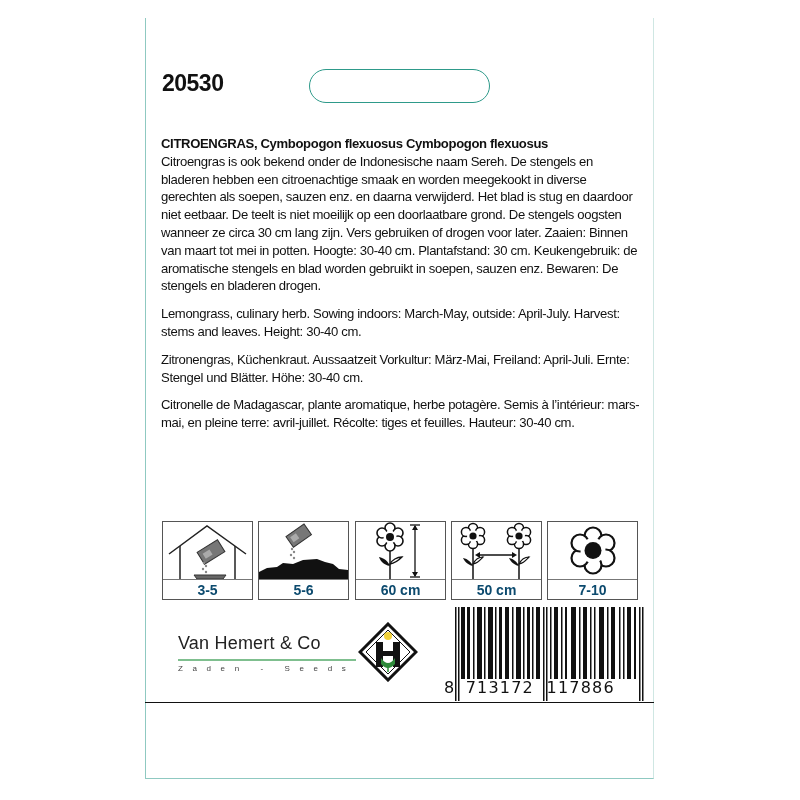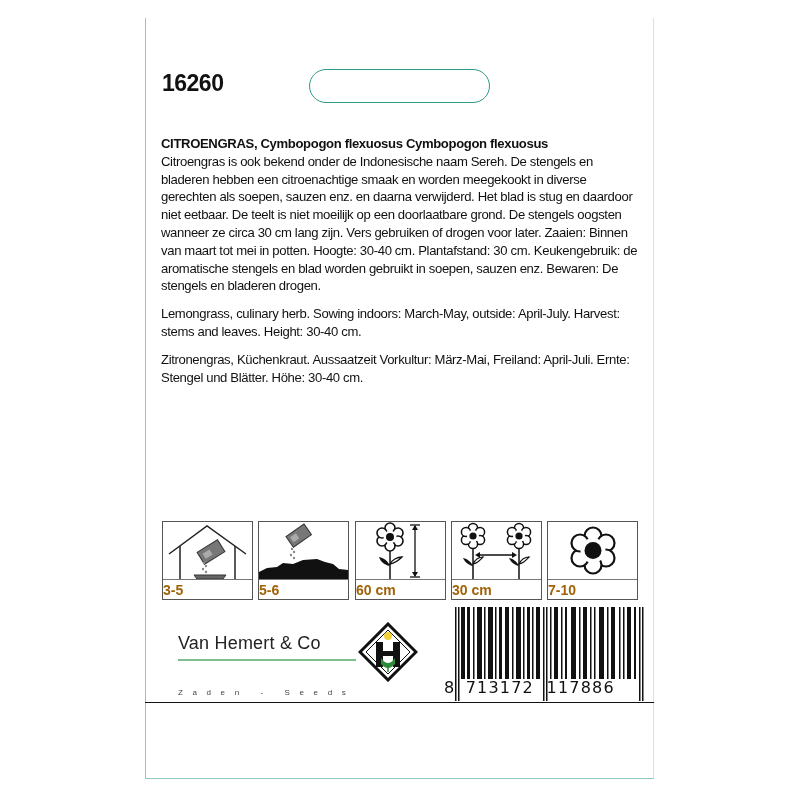--- a/index.html
+++ b/index.html
@@ -7,44 +7,45 @@
     .packet { position: absolute; left: 145px; top: 18px; width: 509px; height: 761px; border-left: 1px solid #8fc9c1; border-right: 1px solid #cfe7e3; border-bottom: 1px solid #8fc9c1; box-sizing: border-box; background: #fff; }
     .article-no { position: absolute; left: 162px; top: 70px; font-size: 23px; font-weight: bold; color: #111; letter-spacing: -0.5px; }
     .name-field { position: absolute; left: 309px; top: 69px; width: 181px; height: 34px; border: 1.5px solid #2e9a8a; border-radius: 17px; box-sizing: border-box; background: #fff; }
     .desc { position: absolute; left: 161px; top: 135px; width: 480px; font-size: 13.1px; line-height: 17.8px; color: #111; letter-spacing: -0.35px; }
     .desc p { margin: 0 0 10px 0; }
     .desc .title { font-weight: bold; }
     .icons { position: absolute; left: 162px; top: 521px; width: 477px; height: 80px; }
     .icon-box { position: absolute; top: 0; width: 91px; height: 79px; border: 1px solid #555; box-sizing: border-box; background: #fff; }
     .icon-box .pic { position: absolute; left: 0; top: 0; width: 89px; height: 57px; border-bottom: 1px solid #777; }
     .icon-box .pic svg { width: 89px; height: 57px; display: block; }
-    .icon-box .val { position: absolute; left: 0; top: 58px; width: 89px; height: 20px; text-align: left; font-size: 14px; font-weight: bold; line-height: 20px; color: #a16207; }
+    .icon-box .val { position: absolute; left: 0; top: 58px; width: 89px; height: 20px; text-align: center; font-size: 14px; font-weight: bold; line-height: 20px; color: #0c4a6e; }
     .logo-text { position: absolute; left: 178px; top: 633px; font-size: 18px; color: #222; letter-spacing: 0.2px; }
     .logo-line { position: absolute; left: 178px; top: 659px; width: 178px; height: 2px; background: #7fbf8f; }
-    .logo-sub { position: absolute; left: 178px; top: 664px; width: 180px; font-size: 8px; color: #444; letter-spacing: 9.6px; white-space: nowrap; margin-top: 24px; }
+    .logo-sub { position: absolute; left: 178px; top: 664px; width: 180px; font-size: 8px; color: #444; letter-spacing: 9.6px; white-space: nowrap; }
     .emblem { position: absolute; left: 358px; top: 622px; width: 60px; height: 60px; }
     .barcode { position: absolute; left: 444px; top: 607px; width: 208px; height: 94px; }
     .barcode-digits { position: absolute; left: 444px; top: 678px; width: 210px; font-family: "DejaVu Sans", sans-serif; font-size: 16px; color: #111; letter-spacing: 1.2px; white-space: nowrap; }
     .cut-line { position: absolute; left: 145px; top: 702px; width: 509px; height: 1px; background: #111; }
   </style>
 </head>
 <body>
 
 <div class="packet"></div>
 
-<div class="article-no">16260</div>
+<div class="article-no">20530</div>
 <div class="name-field"></div>
 
 <div class="desc">
   <p>
     <span class="title">CITROENGRAS, Cymbopogon flexuosus Cymbopogon flexuosus</span><br>
     <span>Citroengras is ook bekend onder de Indonesische naam Sereh. De stengels en bladeren hebben een citroenachtige smaak en worden meegekookt in diverse gerechten als soepen, sauzen enz. en daarna verwijderd. Het blad is stug en daardoor niet eetbaar. De teelt is niet moeilijk op een doorlaatbare grond. De stengels oogsten wanneer ze circa 30 cm lang zijn. Vers gebruiken of drogen voor later. Zaaien: Binnen van maart tot mei in potten. Hoogte: 30-40 cm.  Plantafstand: 30 cm. Keukengebruik: de aromatische stengels en blad worden gebruikt in soepen, sauzen enz. Bewaren: De stengels en bladeren drogen.</span>
   </p>
   <p>Lemongrass, culinary herb. Sowing indoors: March-May, outside: April-July. Harvest: stems and leaves. Height: 30-40 cm.</p>
   <p>Zitronengras, Küchenkraut. Aussaatzeit Vorkultur: März-Mai, Freiland: April-Juli. Ernte: Stengel und Blätter. Höhe: 30-40 cm.</p>
+  <p>Citronelle de Madagascar, plante aromatique, herbe potagère. Semis à l’intérieur: mars-mai, en pleine terre: avril-juillet. Récolte: tiges et feuilles. Hauteur: 30-40 cm.</p>
 </div>
 
 <div class="icons">
 
   <div class="icon-box" style="left:0px">
     <div class="pic">
       <svg viewBox="0 0 89 57">
         <polyline points="6,32 44,4 83,32" fill="none" stroke="#222" stroke-width="1.5"></polyline>
         <line x1="17" y1="24" x2="17" y2="57" stroke="#222" stroke-width="1.5"></line>
         <line x1="72" y1="24" x2="72" y2="57" stroke="#222" stroke-width="1.5"></line>
@@ -130,21 +131,21 @@
         <line x1="67" y1="27" x2="67" y2="57" stroke="#111" stroke-width="1.5"></line>
         <path d="M21,44 C15,43 12,38 11,36 C16,37 19,40 21,44 Z" fill="#111"></path>
         <path d="M21,42 C26,41 29,37 31,35 C27,35 23,38 21,42 Z" fill="#fff" stroke="#111" stroke-width="1.2"></path>
         <path d="M67,44 C61,43 58,38 57,36 C62,37 65,40 67,44 Z" fill="#111"></path>
         <path d="M67,42 C72,41 75,37 77,35 C73,35 69,38 67,42 Z" fill="#fff" stroke="#111" stroke-width="1.2"></path>
         <line x1="25" y1="33" x2="63" y2="33" stroke="#111" stroke-width="1.3"></line>
         <polygon points="23,33 28,30 28,36" fill="#111"></polygon>
         <polygon points="65,33 60,30 60,36" fill="#111"></polygon>
       </svg>
     </div>
-    <div class="val">30 cm</div>
+    <div class="val">50 cm</div>
   </div>
 
   <div class="icon-box" style="left:385px">
     <div class="pic">
       <svg viewBox="0 0 89 57">
         <g fill="#fff" stroke="#111" stroke-width="2.2">
           <circle cx="45" cy="14" r="8.5"></circle>
             <circle cx="58" cy="21" r="8.5"></circle>
             <circle cx="58" cy="36" r="8.5"></circle>
           <circle cx="45" cy="43" r="8.5"></circle>

